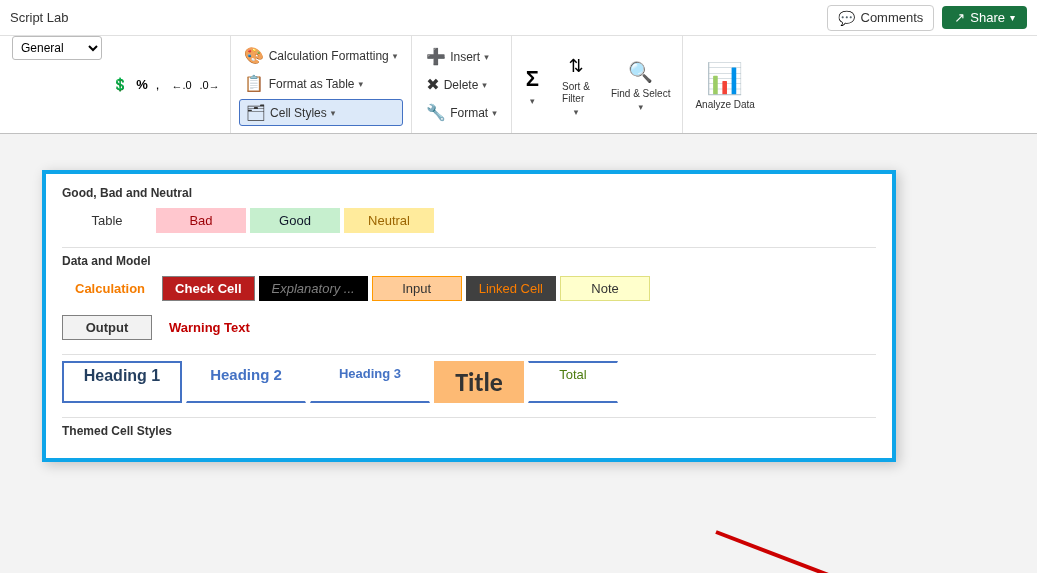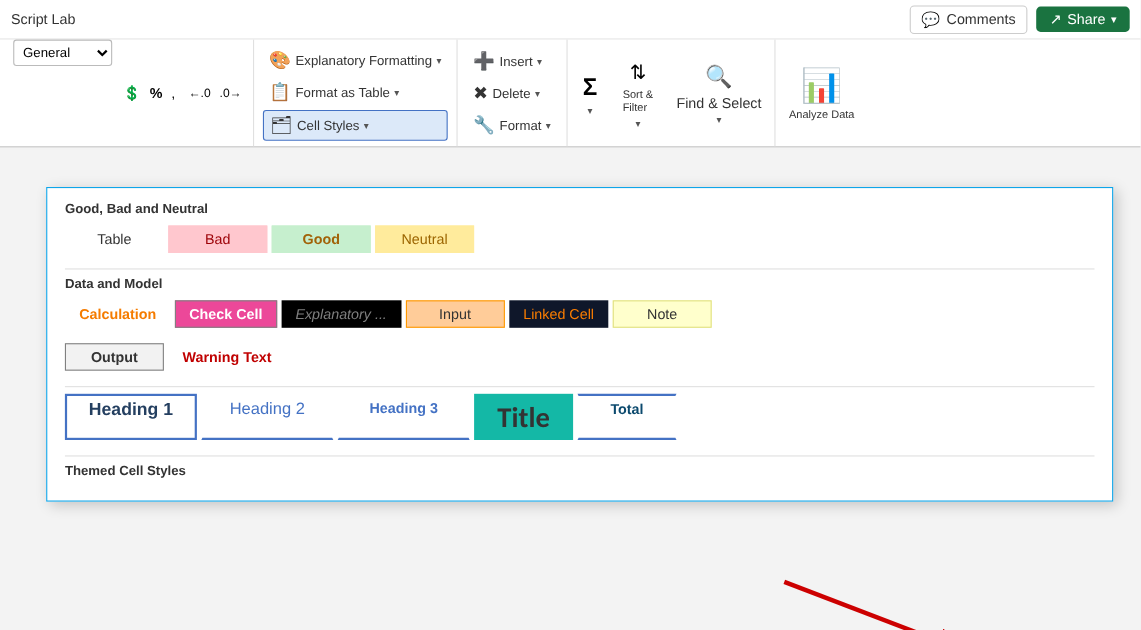--- a/index.html
+++ b/index.html
@@ -66,23 +66,23 @@
     .dropdown-arrow {
       font-size: 9px;
       color: #555;
     }
 
     
     .dropdown-popup {
       position: absolute;
       top: 170px;
       left: 42px;
-      width: 970px;
-      background: #fff;
-      border: 1px solid #0ea5e9;
+      width: 854px;
+      background: #fff;
+      border: 4px solid #0ea5e9;
       box-shadow: 3px 3px 12px rgba(0,0,0,0.2);
       z-index: 100;
       padding: 12px 16px;
     }
 
     .popup-section-title {
       font-weight: bold;
       font-size: 12px;
       color: #333;
       margin-bottom: 8px;
@@ -100,39 +100,39 @@
       padding: 4px 12px;
       font-size: 13px;
       border: 1px solid transparent;
       cursor: pointer;
       min-width: 90px;
       text-align: center;
     }
 
     .style-normal { background: #fff; border-color: transparent; color: #333; }
     .style-bad { background: #ffc7ce; border-color: #ffc7ce; color: #9c0006; }
-    .style-good { background: #c6efce; border-color: #c6efce; color: #a16207; font-weight: bold; }
+    .style-good { background: #c6efce; border-color: #c6efce; color: #0f172a; }
     .style-neutral { background: #ffeb9c; border-color: #ffeb9c; color: #9c6500; }
 
     .style-calc { background: #fff; border-color: transparent; color: #f57c00; font-weight: bold; }
-    .style-check { background: #ec4899; border-color: #808080; color: #fff; font-weight: bold; }
+    .style-check { background: #b91c1c; border-color: #808080; color: #fff; font-weight: bold; }
     .style-explanatory { background: #000000; border-color: transparent; color: #7f7f7f; font-style: italic; }
     .style-input { background: #ffcc99; border-color: #ff9900; color: #333; }
-    .style-linked { background: #0f172a; border-color: transparent; color: #fa7d00; }
+    .style-linked { background: #404040; border-color: transparent; color: #fa7d00; }
     .style-note { background: #ffffcc; border-color: #e0e080; color: #333; text-align: center; }
     .style-output { background: #f2f2f2; border-color: #808080; color: #333; font-weight: bold; }
     .style-warning { background: #fff; border-color: transparent; color: #c00000; font-weight: bold; }
 
     
     .style-h1 { border: 2px solid #4472c4; color: #243f60; font-size: 16px; font-weight: bold; min-width: 120px; }
-    .style-h2 { border-bottom: 2px solid #4472c4; color: #4472c4; font-size: 15px; font-weight: normal; min-width: 120px; }
+    .style-h2 { border-bottom: 2px solid #4472c4; color: #4472c4; font-size: 15px; font-weight: bold; min-width: 120px; }
     .style-h3 { border-bottom: 2px solid #4472c4; color: #4472c4; font-size: 13px; font-weight: bold; min-width: 120px; }
     .style-h4 { border-bottom: 2px solid #4472c4; color: #4472c4; font-size: 13px; font-weight: bold; min-width: 120px; }
-    .style-title { background: #14b8a6; border-color: transparent; color: #333; font-size: 26px; font-weight: bold; font-family: 'Calibri', sans-serif; min-width: 90px; }
-    .style-total { border-top: 2px solid #4472c4; border-bottom: 2px solid #4472c4; color: #0c4a6e; font-weight: bold; min-width: 90px; }
+    .style-title { background: #fdba74; border-color: transparent; color: #333; font-size: 26px; font-weight: bold; font-family: 'Calibri', sans-serif; min-width: 90px; }
+    .style-total { border-top: 2px solid #4472c4; border-bottom: 2px solid #4472c4; color: #4d7c0f; font-weight: normal; min-width: 90px; }
 
     .section-divider {
       border: none;
       border-top: 1px solid #e0e0e0;
       margin: 6px 0;
     }
 
     
     .page-wrapper {
       position: relative;
@@ -260,21 +260,21 @@
       </div>
       <div class="num-row">
         <button class="icon-btn" style="font-size:11px;">←.0</button>
         <button class="icon-btn" style="font-size:11px;">.0→</button>
       </div>
     </div>
 
     <div class="styles-group">
       <button class="ribbon-btn">
         <span style="font-size:16px;">🎨</span>
-        <span>Explanatory Formatting</span>
+        <span>Calculation Formatting</span>
         <span class="dropdown-arrow">▾</span>
       </button>
       <button class="ribbon-btn">
         <span style="font-size:16px;">📋</span>
         <span>Format as Table</span>
         <span class="dropdown-arrow">▾</span>
       </button>
       <button class="ribbon-btn cell-style-active">
         <span style="font-size:16px;">🗂</span>
         <span>Cell Styles</span>
@@ -308,21 +308,21 @@
       </div>
 
       <div style="display:flex;flex-direction:column;align-items:center;gap:2px;min-width:50px;">
         <button class="icon-btn" style="font-size:18px;">⇅</button>
         <span style="font-size:10px;line-height:1.2;color:#333;">Sort &amp;<br>Filter</span>
         <span style="font-size:9px;color:#555;">▾</span>
       </div>
 
       <div style="display:flex;flex-direction:column;align-items:center;gap:2px;min-width:50px;">
         <button class="icon-btn" style="font-size:20px;">🔍</button>
-        <span style="font-size:13px;text-align:center;line-height:1.2;color:#333;">Find &amp; Select</span>
+        <span style="font-size:10px;text-align:center;line-height:1.2;color:#333;">Find &amp; Select</span>
         <span style="font-size:9px;color:#555;">▾</span>
       </div>
     </div>
 
     <div class="analysis-group">
       <button class="icon-btn" style="font-size:30px;">📊</button>
       <span style="font-size:10px;text-align:center;line-height:1.3;color:#333;">Analyze Data</span>
     </div>
 
   </div>

